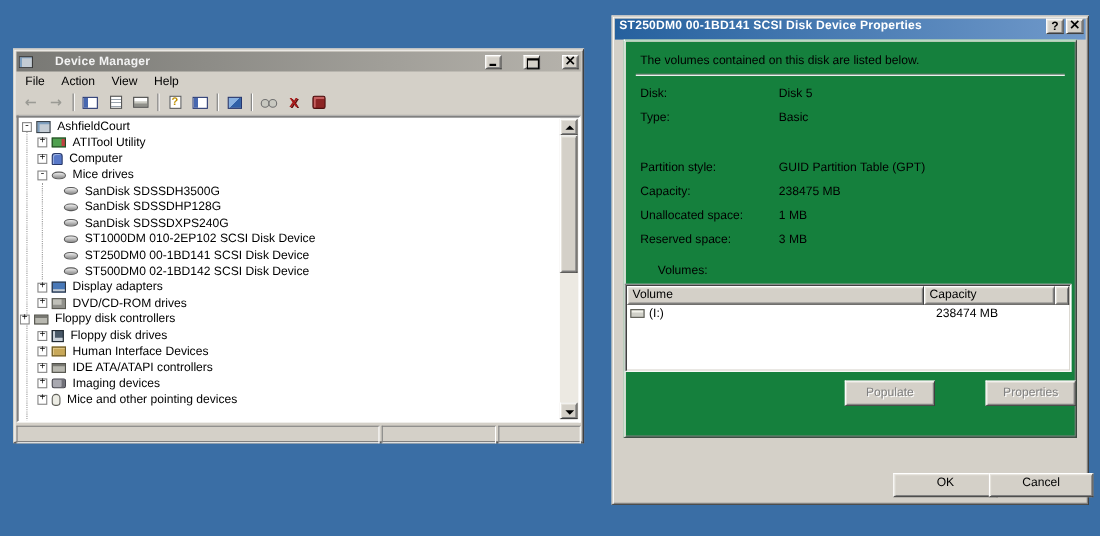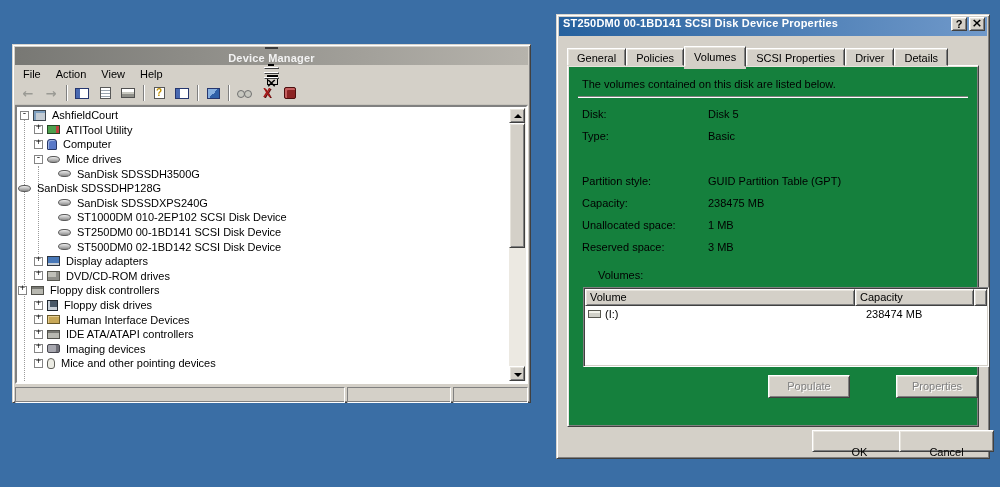--- a/index.html
+++ b/index.html
@@ -11,21 +11,21 @@
             box-shadow: inset 1px 1px 0 #ffffff, inset -1px -1px 0 #808080; }
   .btn { background:#D4D0C8; border:1px solid; border-color:#ffffff #404040 #404040 #ffffff;
          box-shadow: inset 1px 1px 0 #e6e3dc, inset -1px -1px 0 #808080;
          font-family:"Liberation Sans", sans-serif; font-size:11px; color:#000; text-align:center; }
   .btn.disabled { color:#808080; text-shadow:1px 1px 0 #ffffff; }
   .etched { height:2px; border-top:1px solid #808080; border-bottom:1px solid #ffffff; }
 
   
   #dm { position:absolute; left:12px; top:44px; width:519px; height:359px; background:#D4D0C8; padding:2px; }
   #dm .titlebar { height:18px; background:linear-gradient(to right,#787874,#b6b3ac);
-                  display:flex; align-items:center; padding:0 2px; gap:3px;flex-direction:column; }
+                  display:flex; align-items:center; padding:0 2px; gap:20px; }
   #dm .titlebar .title { color:#f2f2f2; font-weight:bold; flex:1; font-size:11px; letter-spacing:.2px; }
   .dm-icon { width:13px; height:11px; background:#c4ccd4; border:1px solid #3a3a3a;
              box-shadow:inset 2px 1px 0 #7fa0c0; }
   .capbtn { width:15px; height:13px; background:#D4D0C8; border:1px solid; border-color:#fff #404040 #404040 #fff;
             box-shadow:inset 1px 1px 0 #e6e3dc, inset -1px -1px 0 #808080; position:relative; }
   .g-min::before { content:""; position:absolute; left:3px; bottom:2px; width:6px; height:2px; background:#000; }
   .g-max::before { content:""; position:absolute; left:2px; top:2px; width:9px; height:7px;
                    border:1px solid #000; border-top-width:2px; }
   .g-close::before { content:"×"; position:absolute; left:0; right:0; top:-3px; text-align:center;
                      font:bold 13px "DejaVu Sans",sans-serif; color:#000; }
@@ -111,34 +111,34 @@
                 box-shadow:inset 1px 1px 0 #e6e3dc, inset -1px 0 0 #808080, 0 2px 0 #d4d0c8; }
 
   .tabpage { position:relative; z-index:1; margin:0 8px; height:362px; background:#15803d;
              border:1px solid; border-color:#ffffff #404040 #404040 #ffffff;
              box-shadow:inset 1px 1px 0 #e6e3dc, inset -1px -1px 0 #808080; }
   .desc { position:absolute; left:14px; top:12px; }
   .sep { position:absolute; left:10px; right:10px; top:30px; }
   .frow { position:absolute; left:14px; right:14px; display:flex; }
   .frow .fl { width:126px; } .frow .fv {}
   .volslabel { position:absolute; left:30px; top:203px;text-align:center; }
-  .list { position:absolute; left:15px; top:221px; width:406px; height:80px; background:#fff;
+  .list { position:absolute; left:0; top:221px; width:406px; height:80px; background:#fff;
           border:1px solid; border-color:#808080 #ffffff #ffffff #808080;
           box-shadow:inset 1px 1px 0 #404040, inset -1px -1px 0 #d4d0c8; }
   .lhead { display:flex; height:17px; margin:1px 1px 0 1px; }
   .hseg { background:#D4D0C8; border:1px solid; border-color:#ffffff #404040 #404040 #ffffff;
           box-shadow:inset 1px 1px 0 #e6e3dc, inset -1px -1px 0 #808080; padding:1px 0 0 4px; }
   .h1 { width:270px; } .h2 { width:119px; } .h3 { flex:1; }
   .lrow { display:flex; align-items:center; height:16px; padding-left:4px; position:relative; }
   .lrow .vcap { position:absolute; left:282px; }
   .lrow .ti { margin-right:4px; }
   .pbtn { position:absolute; width:82px; height:23px; padding-top:4px; }
   #populate { left:200px; top:309px; }
   #propsbtn { left:328px; top:309px; }
-  .dlgbtn { position:absolute; width:95px; height:22px; padding-top:15px; }
+  .dlgbtn { position:absolute; width:95px; height:22px; padding-top:2px; }
   #okbtn { left:255px; top:415px; }
   #cancelbtn { left:342px; top:415px; }
 </style>
 </head>
 <body>
 
 <div id="dm" class="raised">
   <div class="titlebar">
     <span class="dm-icon"></span>
     <span class="title">Device Manager</span>
@@ -213,21 +213,21 @@
       </div>
       <div class="trow" style="padding-left:16px">
         <span class="exp minus"></span>
         <span class="ti i-disk"></span>
         <span class="lbl">Mice drives</span>
       </div>
       <div class="trow" style="padding-left:40px">
         <span class="ti i-disk"></span>
         <span class="lbl">SanDisk SDSSDH3500G</span>
       </div>
-      <div class="trow" style="">
+      <div class="trow" style="padding-left:40px">
         <span class="ti i-disk"></span>
         <span class="lbl">SanDisk SDSSDHP128G</span>
       </div>
       <div class="trow" style="padding-left:40px">
         <span class="ti i-disk"></span>
         <span class="lbl">SanDisk SDSSDXPS240G</span>
       </div>
       <div class="trow" style="padding-left:40px">
         <span class="ti i-disk"></span>
         <span class="lbl">ST1000DM 010-2EP102 SCSI Disk Device</span>
@@ -293,28 +293,20 @@
     <span class="spane sp2"></span>
     <span class="spane sp3"></span>
   </div>
 </div>
 
 <div id="dlg" class="raised">
   <div class="titlebar">
     <span class="title">ST250DM0 00-1BD141 SCSI Disk Device Properties</span>
     <span class="capbtn g-help"></span>
     <span class="capbtn g-close"></span>
-  </div>
-  <div class="tabs">
-    <span class="tab">General</span>
-    <span class="tab">Policies</span>
-    <span class="tab active">Volumes</span>
-    <span class="tab">SCSI Properties</span>
-    <span class="tab">Driver</span>
-    <span class="tab">Details</span>
   </div>
   <div class="tabpage">
     <div class="desc">The volumes contained on this disk are listed below.</div>
     <div class="sep etched"></div>
 
     <div class="frow" style="top:42px">
       <span class="fl">Disk:</span>
       <span class="fv">Disk 5</span>
     </div>
     <div class="frow" style="top:64px">

